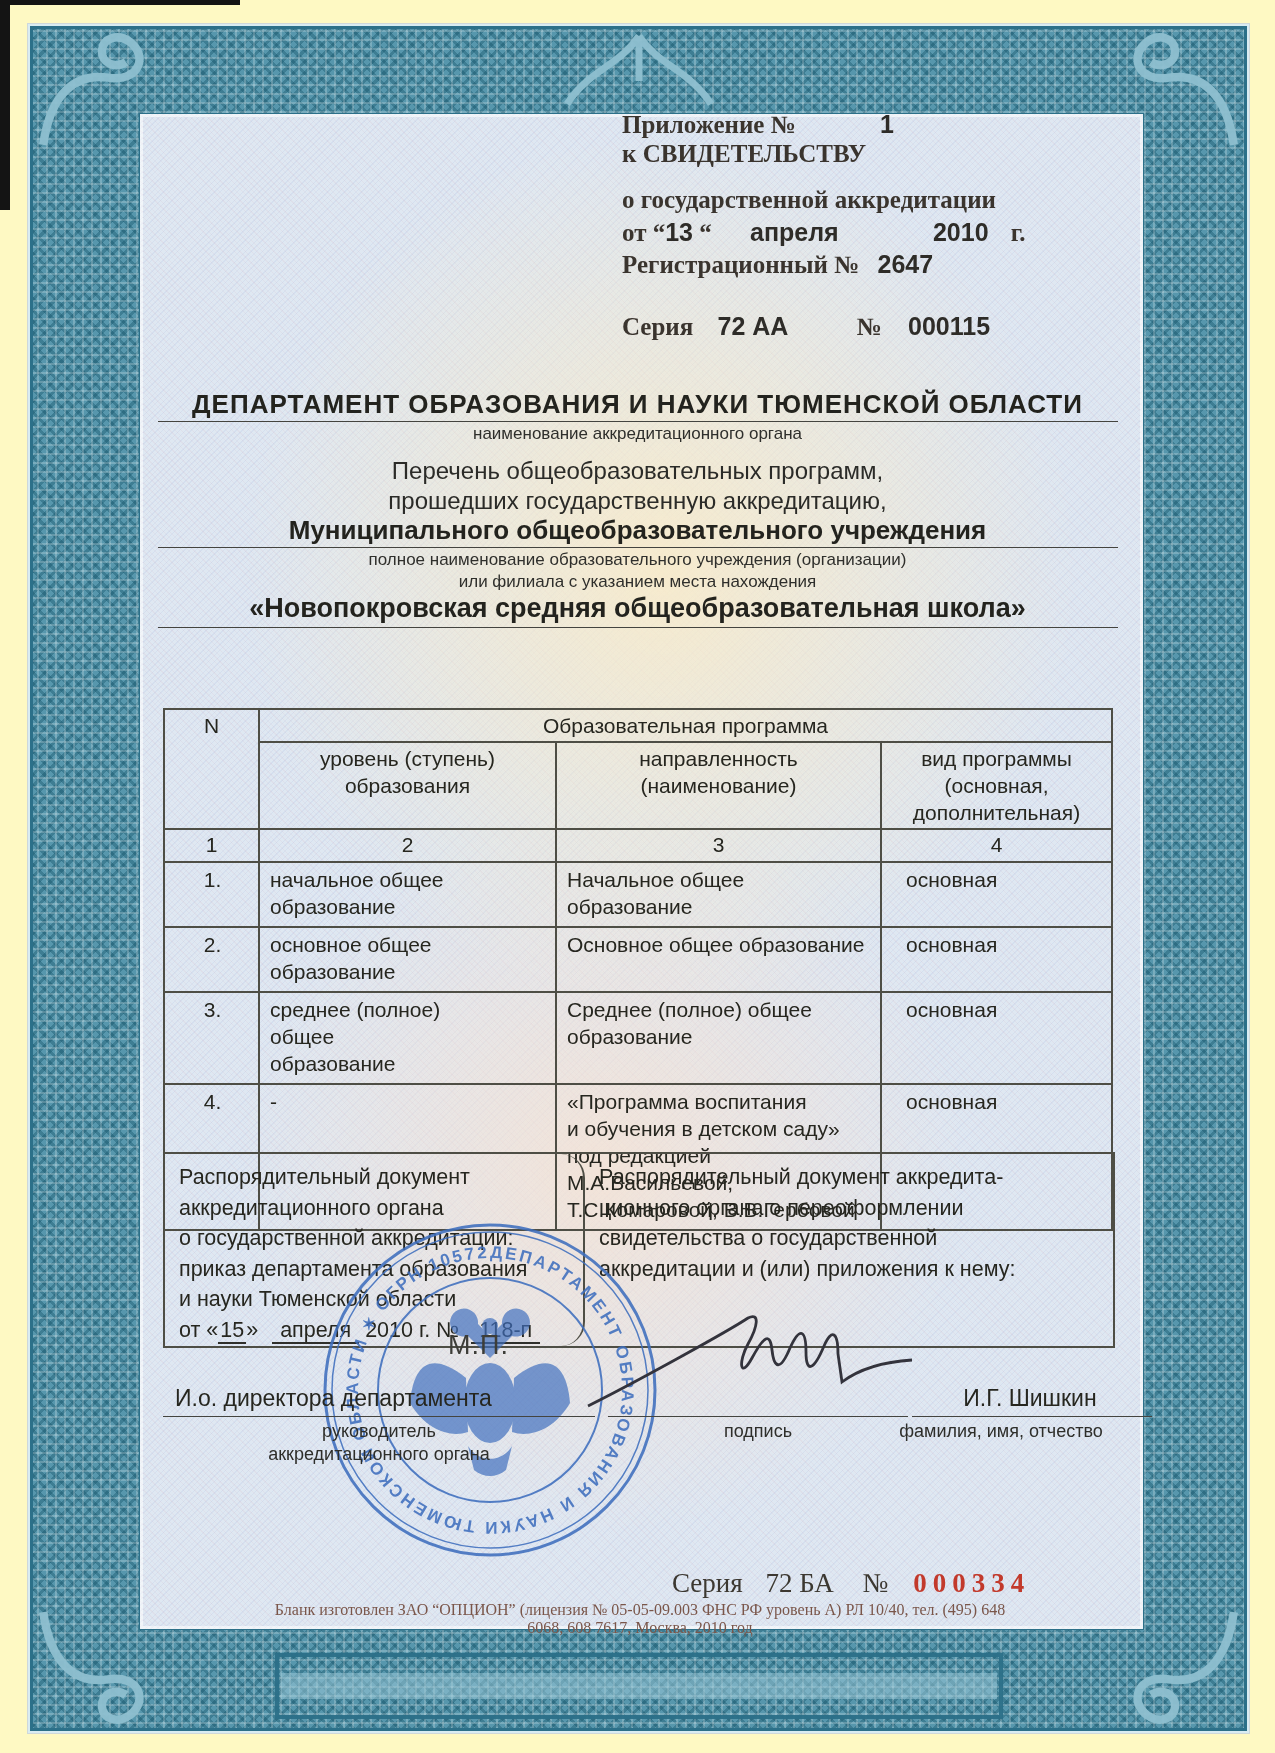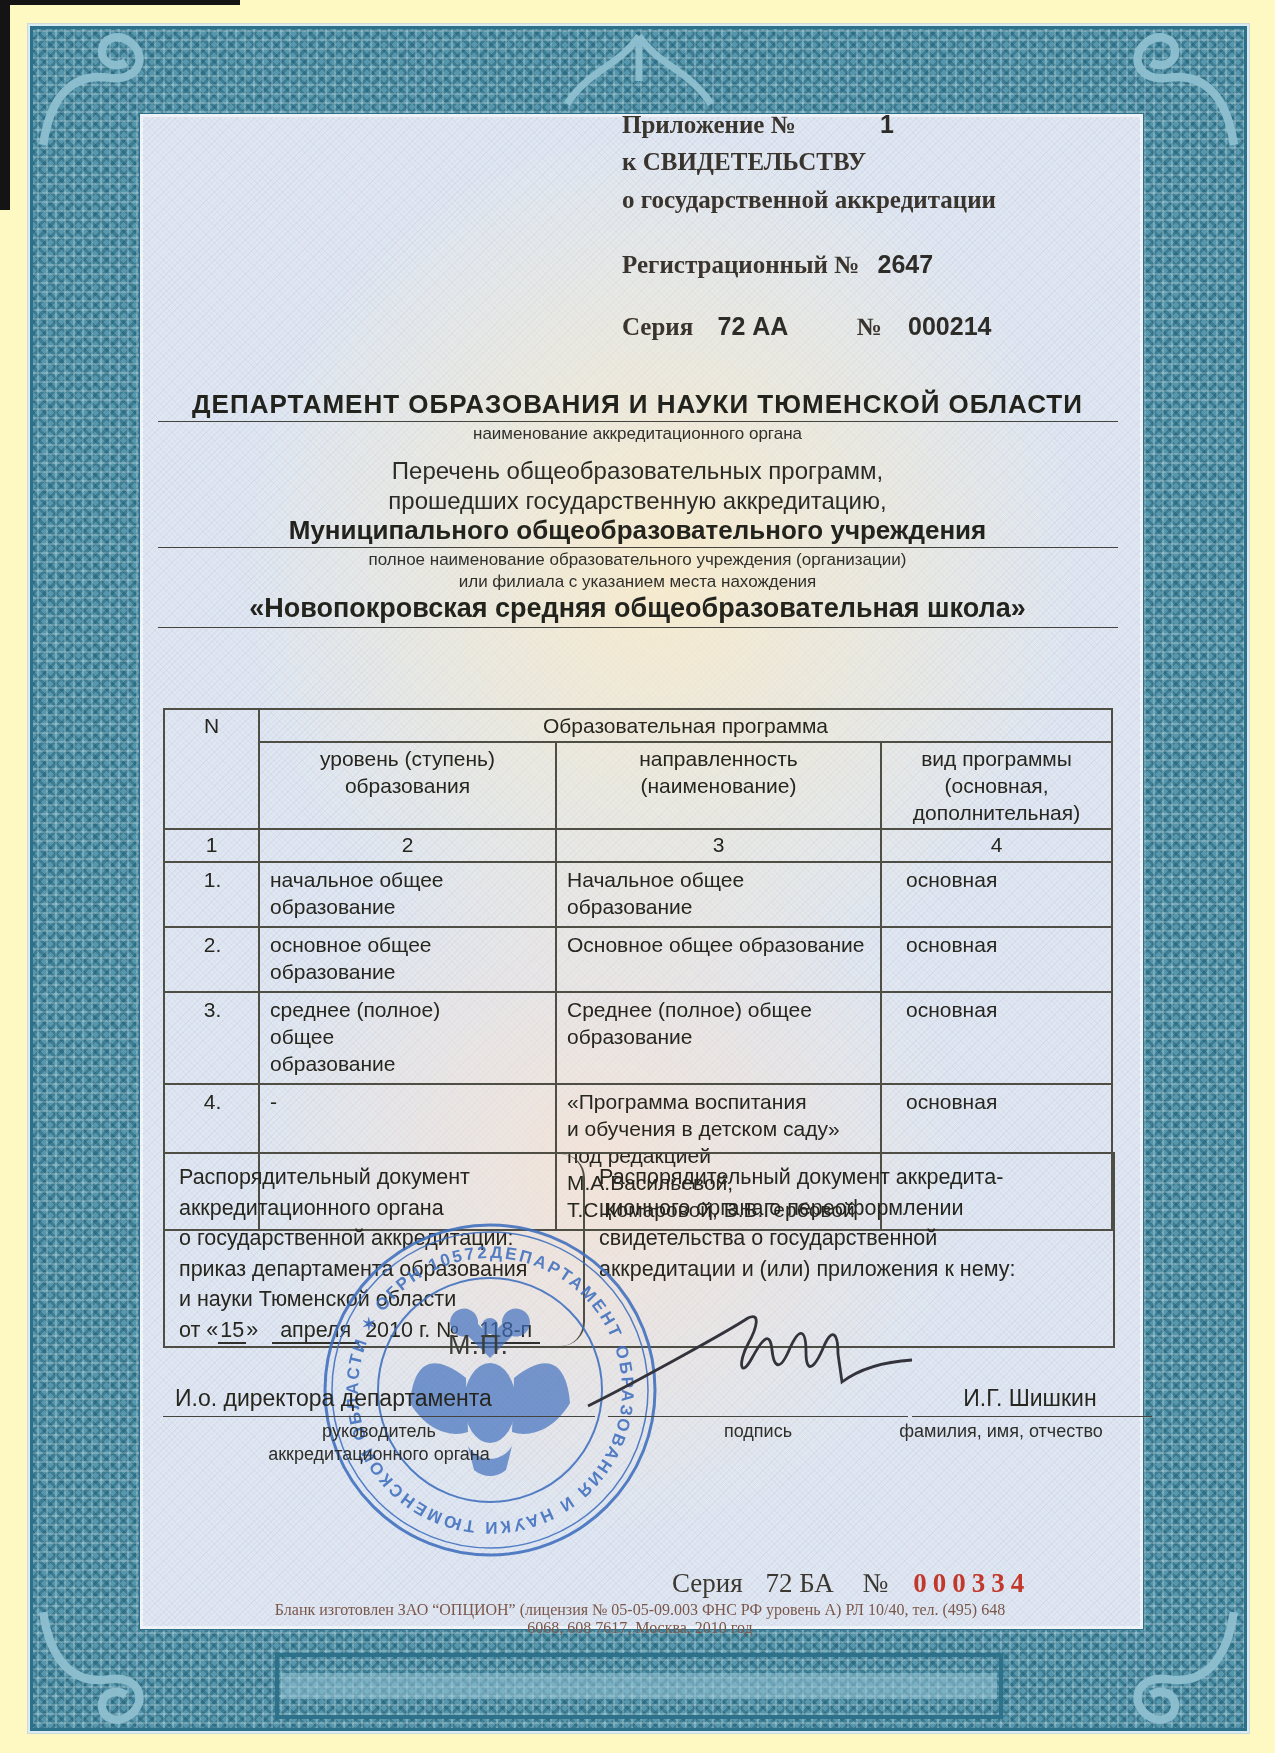--- a/index.html
+++ b/index.html
@@ -87,31 +87,38 @@
     <svg class="flourish" style="left:50%;bottom:2px;width:740px;height:90px;transform:translateX(-50%);" viewBox="0 0 740 90">
       <rect x="8" y="14" width="724" height="62" fill="none" stroke="#2c7089" stroke-width="4"></rect>
       <path d="M12,45 H728" stroke="#9cc9d7" stroke-width="26" opacity="0.55"></path>
     </svg>
   </div>
 
   <div class="hdr-line ser b" style="top:110px;">
     <span>Приложение №</span>
     <span class="hdr-val" style="margin-left:78px;">1</span>
   </div>
-  <div class="hdr-line ser b" style="top:148px;">к СВИДЕТЕЛЬСТВУ</div>
+  <div class="hdr-line ser b" style="top:140px;">к СВИДЕТЕЛЬСТВУ</div>
   <div class="hdr-line ser b" style="top:186px;">о государственной аккредитации</div>
+  <div class="hdr-line ser b" style="top:218px;">
+    <span>от “</span><span class="hdr-val">13</span>
+    <span>“</span>
+    <span class="hdr-val" style="margin-left:32px;">апреля</span>
+    <span class="hdr-val" style="margin-left:88px;">2010</span>
+    <span style="margin-left:16px;">г.</span>
+  </div>
   <div class="hdr-line ser b" style="top:250px;">
     <span>Регистрационный №</span>
     <span class="hdr-val" style="margin-left:12px;">2647</span>
   </div>
   <div class="hdr-line ser b" style="top:312px;">
     <span>Серия</span>
     <span class="hdr-val" style="margin-left:18px;">72 АА</span>
     <span class="ser" style="margin-left:62px;">№</span>
-    <span class="hdr-val" style="margin-left:20px;">000214</span>
+    <span class="hdr-val" style="margin-left:20px;">000115</span>
   </div>
 
   <div class="abs ctr b" style="left:150px;top:389px;width:975px;font-size:26px;letter-spacing:1px;color:#23231e;">ДЕПАРТАМЕНТ  ОБРАЗОВАНИЯ  И  НАУКИ ТЮМЕНСКОЙ  ОБЛАСТИ</div>
   <div class="thinline" style="left:158px;top:421px;width:960px;"></div>
   <div class="abs ctr" style="left:150px;top:457px;width:975px;font-size:24px;">Перечень общеобразовательных программ,</div>
 
   <div class="abs ctr cap" style="left:150px;top:424px;width:975px;">наименование аккредитационного органа</div>
   <div class="abs ctr" style="left:150px;top:487px;width:975px;font-size:24px;">прошедших государственную аккредитацию,</div>
 
   <div class="abs ctr b" style="left:150px;top:515px;width:975px;font-size:26px;color:#23231e;">Муниципального общеобразовательного учреждения</div>

